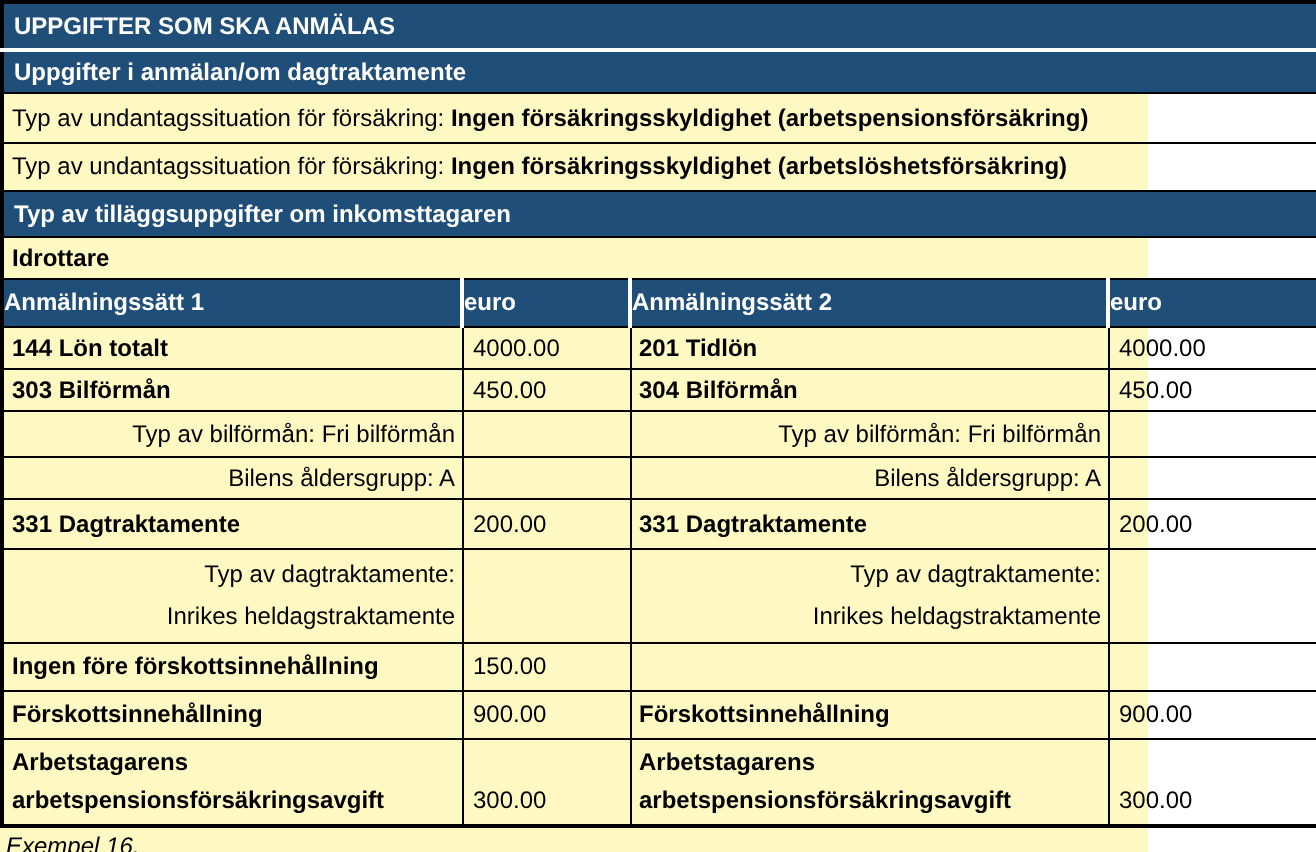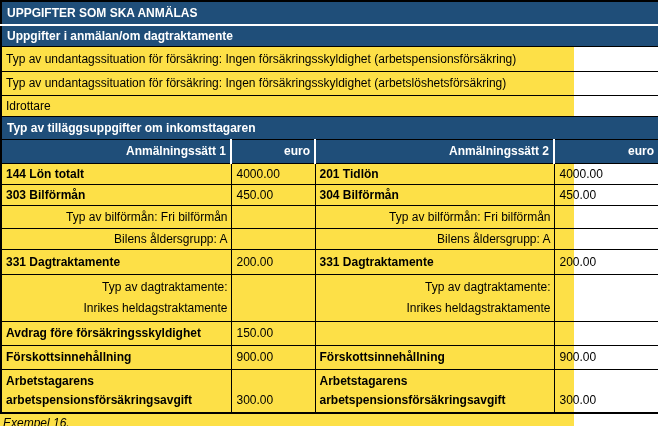--- a/index.html
+++ b/index.html
@@ -2,51 +2,51 @@
 <html lang="sv"><head>
 <meta charset="utf-8">
 <style>
   html,body{margin:0;padding:0;background:#fff;}
   body{
     width:658px;height:426px;
     font-family:"Liberation Sans","DejaVu Sans",sans-serif;
     font-size:12px;color:#000;
     -webkit-font-smoothing:antialiased;
   }
-  .doc{width:574px;height:426px;background:#fde047;}
+  .doc{width:574px;height:426px;background:#fef9c3;}
   table.main{
     width:658px;border-collapse:collapse;table-layout:fixed;
     border:2px solid #000;
   }
   td,th{
     border:1px solid #000;
     padding:2px 4px;
     vertical-align:middle;
     font-size:12px;
     overflow:hidden;
     white-space:nowrap;
   }
   
   .blue{
     background:#1F4E79;color:#fff;font-weight:bold;
     text-align:left;padding-left:5px;
   }
   tr.r-title td{border-bottom:2px solid #fff;}
   tr.ghead th{
-    background:#1F4E79;color:#fff;font-weight:bold;text-align:right;
-    padding-left:20px;
+    background:#1F4E79;color:#fff;font-weight:bold;text-align:left;
+    padding-left:0;
     margin-top:39px;
   }
   tr.ghead th.wsep{border-left:2px solid #fff;}
   
   .lab{font-weight:bold;text-align:left;}
   .amt{font-weight:normal;text-align:left;padding-left:5px;margin-top:48px;}
   .sub{font-weight:normal;text-align:right;padding-right:3px;}
   .plain{font-weight:normal;text-align:left;}
-  .b{font-weight:normal;}
+  .b{font-weight:bold;}
   
   td.two{white-space:normal;}
   td.two div{line-height:21px;}
   td.two2 div{line-height:19px;}
   td.two2{white-space:normal;vertical-align:middle;}
   td.vb{vertical-align:bottom;padding-bottom:5px;}
   .caption{
     font-style:italic;font-size:12px;color:#000;
     padding:2px 0 0 3px;line-height:14px;
   }
@@ -76,25 +76,25 @@
       <td colspan="4" class="plain">
         <span>Typ av undantagssituation för försäkring: </span><span class="b">Ingen försäkringsskyldighet (arbetspensionsförsäkring)</span>
       </td>
     </tr>
     <tr style="height:24px">
       <td colspan="4" class="plain">
         <span>Typ av undantagssituation för försäkring: </span><span class="b">Ingen försäkringsskyldighet (arbetslöshetsförsäkring)</span>
       </td>
     </tr>
 
+    <tr style="height:23px">
+      <td colspan="4" class="blue">Typ av tilläggsuppgifter om inkomsttagaren</td>
+    </tr>
     <tr style="height:21px">
       <td colspan="4" class="plain b">Idrottare</td>
-    </tr>
-    <tr style="height:23px">
-      <td colspan="4" class="blue">Typ av tilläggsuppgifter om inkomsttagaren</td>
     </tr>
 
     <tr class="ghead" style="height:24px">
       <th>Anmälningssätt 1</th>
       <th class="wsep">euro</th>
       <th class="wsep">Anmälningssätt 2</th>
       <th class="wsep">euro</th>
     </tr>
 
     <tr style="height:21px">
@@ -139,21 +139,21 @@
       </td>
       <td class="amt"></td>
       <td class="sub two">
         <div>Typ av dagtraktamente:</div>
         <div>Inrikes heldagstraktamente</div>
       </td>
       <td class="amt"></td>
     </tr>
 
     <tr style="height:24px">
-      <td class="lab">Avdrag före försäkringsskyldighet</td>
+      <td class="lab">Ingen före förskottsinnehållning</td>
       <td class="amt">150.00</td>
       <td class="lab"></td>
       <td class="amt"></td>
     </tr>
 
     <tr style="height:24px">
       <td class="lab">Förskottsinnehållning</td>
       <td class="amt">900.00</td>
       <td class="lab">Förskottsinnehållning</td>
       <td class="amt">900.00</td>

